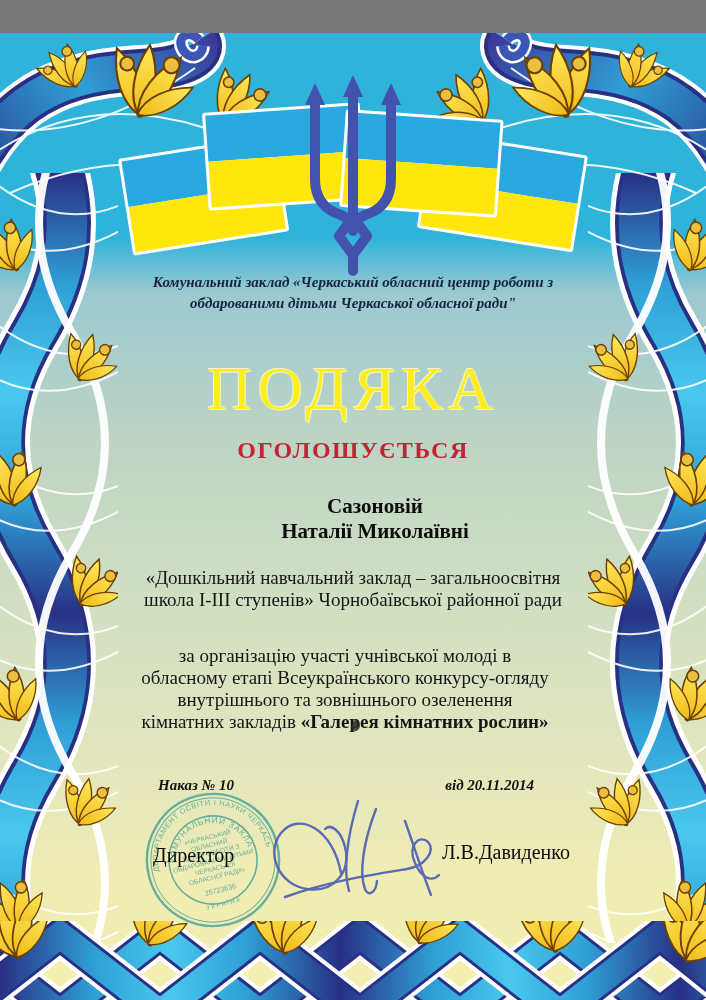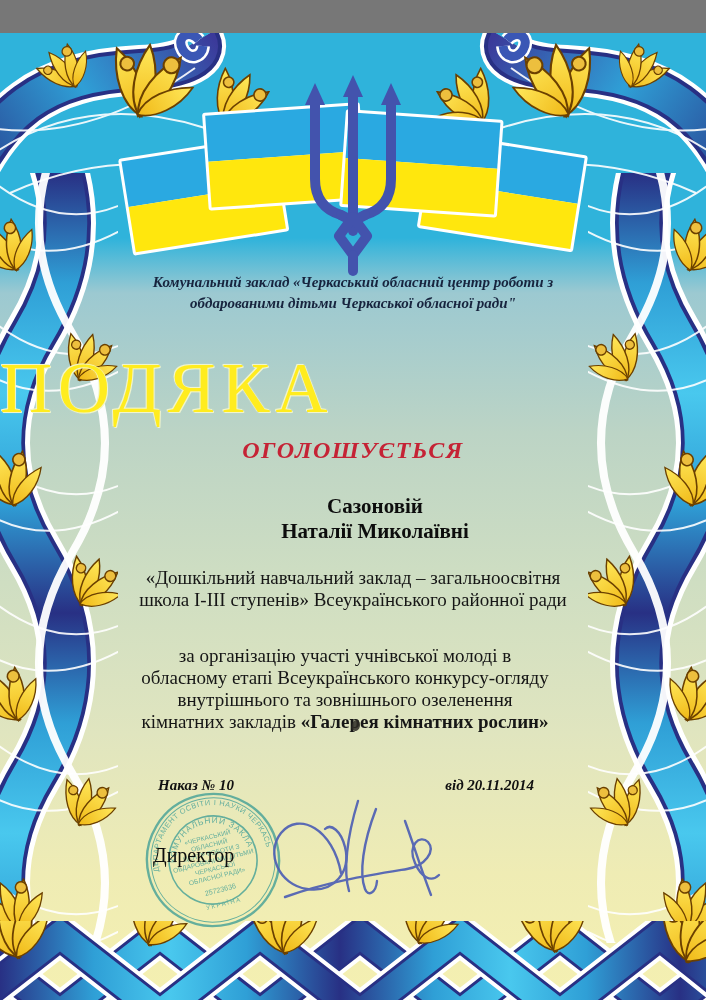--- a/index.html
+++ b/index.html
@@ -16,25 +16,25 @@
   .abs{position:absolute;}
   svg{display:block;}
   .defs-svg{position:absolute;width:0;height:0;}
   .border-left{left:0;top:140px;}
   .border-right{right:0;top:140px;}
   .border-top{left:0;top:0;}
   .border-bottom{left:0;top:888px;}
   .emblem{left:110px;top:40px;}
   .org{top:239px;left:60px;right:60px;text-align:center;
        font-style:italic;font-weight:bold;font-size:15px;line-height:21px;color:#17243e;}
-  .title{top:310px;left:0;right:0;text-align:left;
-       font-size:72px;line-height:90px;letter-spacing:6px;color:#ffec1f;
+  .title{top:310px;left:0;right:0;text-align:center;
+       font-size:62px;line-height:90px;letter-spacing:6px;color:#ffec1f;
        text-shadow:0 0 2px #f7fadf,1px 1px 0 #eef3c8,-1px -1px 0 #eef3c8;}
   .subtitle{top:404px;left:0;right:0;text-align:center;
-       font-style:italic;font-weight:bold;font-size:24px;letter-spacing:1.5px;color:#c52335;}
+       font-weight:bold;font-size:24px;letter-spacing:1.5px;color:#c52335;}
   .recipient{top:461px;left:0;right:0;text-align:center;
        font-weight:bold;font-size:21px;line-height:25px;color:#0d0d0d;padding-left:44px;}
   .position{top:534px;left:40px;right:40px;text-align:center;
        font-size:19px;line-height:22px;color:#161616;}
   .achievement{top:612px;left:40px;right:56px;text-align:center;
        font-size:19px;line-height:22px;color:#161616;}
   .achievement b{font-weight:bold;}
   .stray-mark{top:687px;left:352px;width:8px;height:11px;background:#2e2c26;
        border-radius:45% 55% 50% 40%;transform:rotate(14deg);opacity:.85;}
   .order-row{top:744px;left:158px;right:172px;display:flex;justify-content:space-between;
@@ -197,21 +197,21 @@
 
   <div class="abs subtitle">ОГОЛОШУЄТЬСЯ</div>
 
   <div class="abs recipient">
     <div>Сазоновій</div>
     <div>Наталії Миколаївні</div>
   </div>
 
   <div class="abs position">
     <div>«Дошкільний навчальний заклад – загальноосвітня</div>
-    <div>школа І-ІІІ ступенів» Всеукраїнського районної ради</div>
+    <div>школа І-ІІІ ступенів» Чорнобаївської районної ради</div>
   </div>
 
   <div class="abs achievement">
     <div>за організацію участі учнівської молоді в</div>
     <div>обласному етапі Всеукраїнського конкурсу-огляду</div>
     <div>внутрішнього та зовнішнього озеленення</div>
     <div><span>кімнатних закладів </span><b>«Галерея кімнатних рослин»</b></div>
   </div>
 
   <div class="abs stray-mark"></div>
@@ -251,14 +251,15 @@
     <g stroke="#4e60b4" stroke-width="2.4" fill="none" stroke-linecap="round" opacity="0.92">
       <path d="M86,88 C78,44 44,26 26,48 C10,68 24,100 52,104 C80,108 96,86 90,62 C86,46 76,38 70,44"></path>
       <path d="M103,16 C92,52 88,86 94,106"></path>
       <path d="M121,24 C108,58 104,88 110,104 C113,112 121,108 122,96"></path>
       <path d="M30,112 C75,96 115,90 152,84 C170,81 181,66 173,57 C165,49 152,60 160,78 C166,92 176,98 184,90"></path>
       <path d="M150,36 C158,58 166,84 176,110"></path>
     </g>
   </svg>
 
   <div class="abs role">Директор</div>
+  <div class="abs signer">Л.В.Давиденко</div>
 
 </div>
 
 </body></html>

